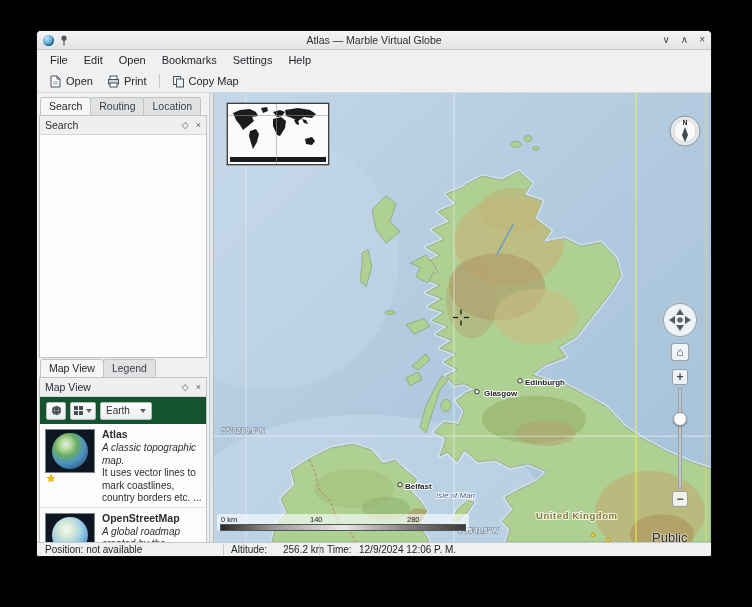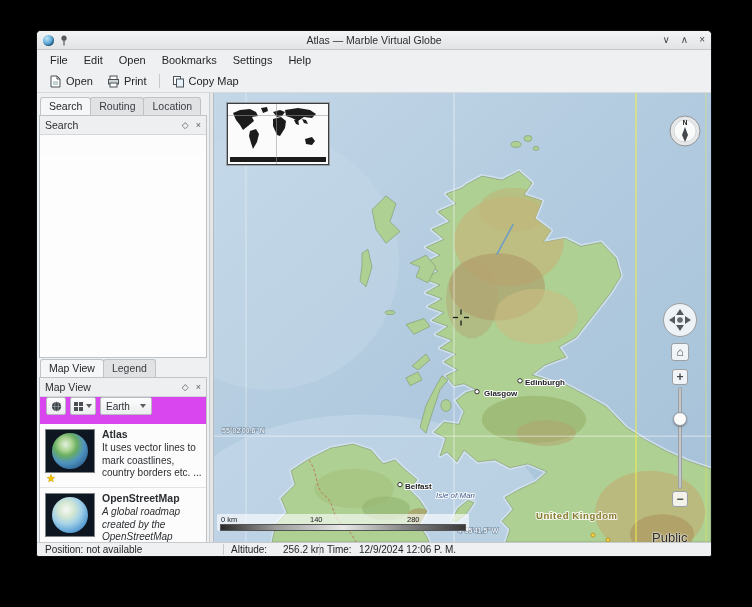--- a/index.html
+++ b/index.html
@@ -30,21 +30,21 @@
   .tab.active{background:#f5f6f7;color:#232629;}
   .dock{position:absolute;left:2px;right:2px;border:1px solid #bfc3c6;background:#fcfcfc;box-sizing:border-box;overflow:hidden;}
   .dock-header{height:18px;background:#edeff0;border-bottom:1px solid #d4d7d9;display:flex;align-items:center;padding:0 5px;font-size:10.5px;color:#2b2e31;}
   .dock-header .dh-title{flex:1;}
   .dock-icons{display:flex;gap:7px;font-size:9px;color:#5b5f63;}
   .search-row{height:20px;border-bottom:1px solid #dcdfe1;display:flex;align-items:center;padding:0 5px;gap:3px;background:#fcfcfc;margin-top:40px;}
   .search-input{border:none;outline:none;flex:1;font-size:10.5px;background:transparent;color:#232629;min-width:0;}
   .search-input::placeholder{color:#9da2a6;}
   .caret{width:0;height:0;border-left:3px solid transparent;border-right:3px solid transparent;border-top:4px solid #5a5e62;}
   .search-results{position:absolute;left:0;right:0;top:39px;bottom:0;background:#fdfdfd;}
-  .controls-row{height:28px;display:flex;gap:4px;padding:0 6px;background:#d946ef;border-bottom:1px solid #d4d7d9;box-sizing:border-box;}
+  .controls-row{height:28px;display:flex;align-items:center;gap:4px;padding:0 6px;background:#14532d;border-bottom:1px solid #d4d7d9;box-sizing:border-box;}
   .ctrl-btn{height:18px;min-width:20px;border:1px solid #b7bbbe;border-radius:2px;background:linear-gradient(#fdfdfd,#ebeDee);display:flex;align-items:center;justify-content:center;gap:3px;font-size:10px;color:#2f3337;padding:0 3px;box-sizing:border-box;}
   .combo{width:52px;justify-content:space-between;padding:0 5px;}
   .theme-list{position:absolute;left:0;right:0;top:46px;bottom:0;background:#fcfcfc;overflow:hidden;}
   .theme-item{position:relative;min-height:64px;border-bottom:1px solid #e1e3e5;box-sizing:border-box;}
   .thumb{position:absolute;left:5px;top:5px;width:50px;height:44px;border:1px solid #7e8285;background:#0e1622;display:flex;align-items:center;justify-content:center;box-sizing:border-box;}
   .globe{width:36px;height:36px;border-radius:50%;}
   .globe.atlas{background:radial-gradient(circle at 38% 32%,#e2f1e0 0%,#a8d290 20%,#69ae62 34%,#4f93c0 56%,#2b5f8e 84%,#1c3f63 100%);}
   .globe.osm{background:radial-gradient(circle at 40% 35%,#f6f8f5 0%,#d4e7d2 24%,#a4d2e8 46%,#5b9fd4 72%,#2f6ea8 100%);}
   .star{position:absolute;left:6px;top:48px;color:#f2c200;font-size:11px;line-height:12px;text-shadow:0 0 1px #8a6d00;}
   .theme-text{margin-left:62px;padding:4px 4px 2px 0;font-size:10px;color:#2b2e31;line-height:1.25;}
@@ -198,20 +198,21 @@
           </div>
         </div>
         <div class="theme-list">
           <div class="theme-item">
             <div class="thumb">
                 <div class="globe atlas"></div>
               </div>
             <span class="star">★</span>
             <div class="theme-text">
               <div class="theme-title">Atlas</div>
+              <div class="theme-italic">A classic topographic map.</div>
               <div>It uses vector lines to mark coastlines, country borders etc. ...</div>
             </div>
           </div>
           <div class="theme-item">
             <div class="thumb">
                 <div class="globe osm"></div>
               </div>
 
             <div class="theme-text">
               <div class="theme-title">OpenStreetMap</div>

